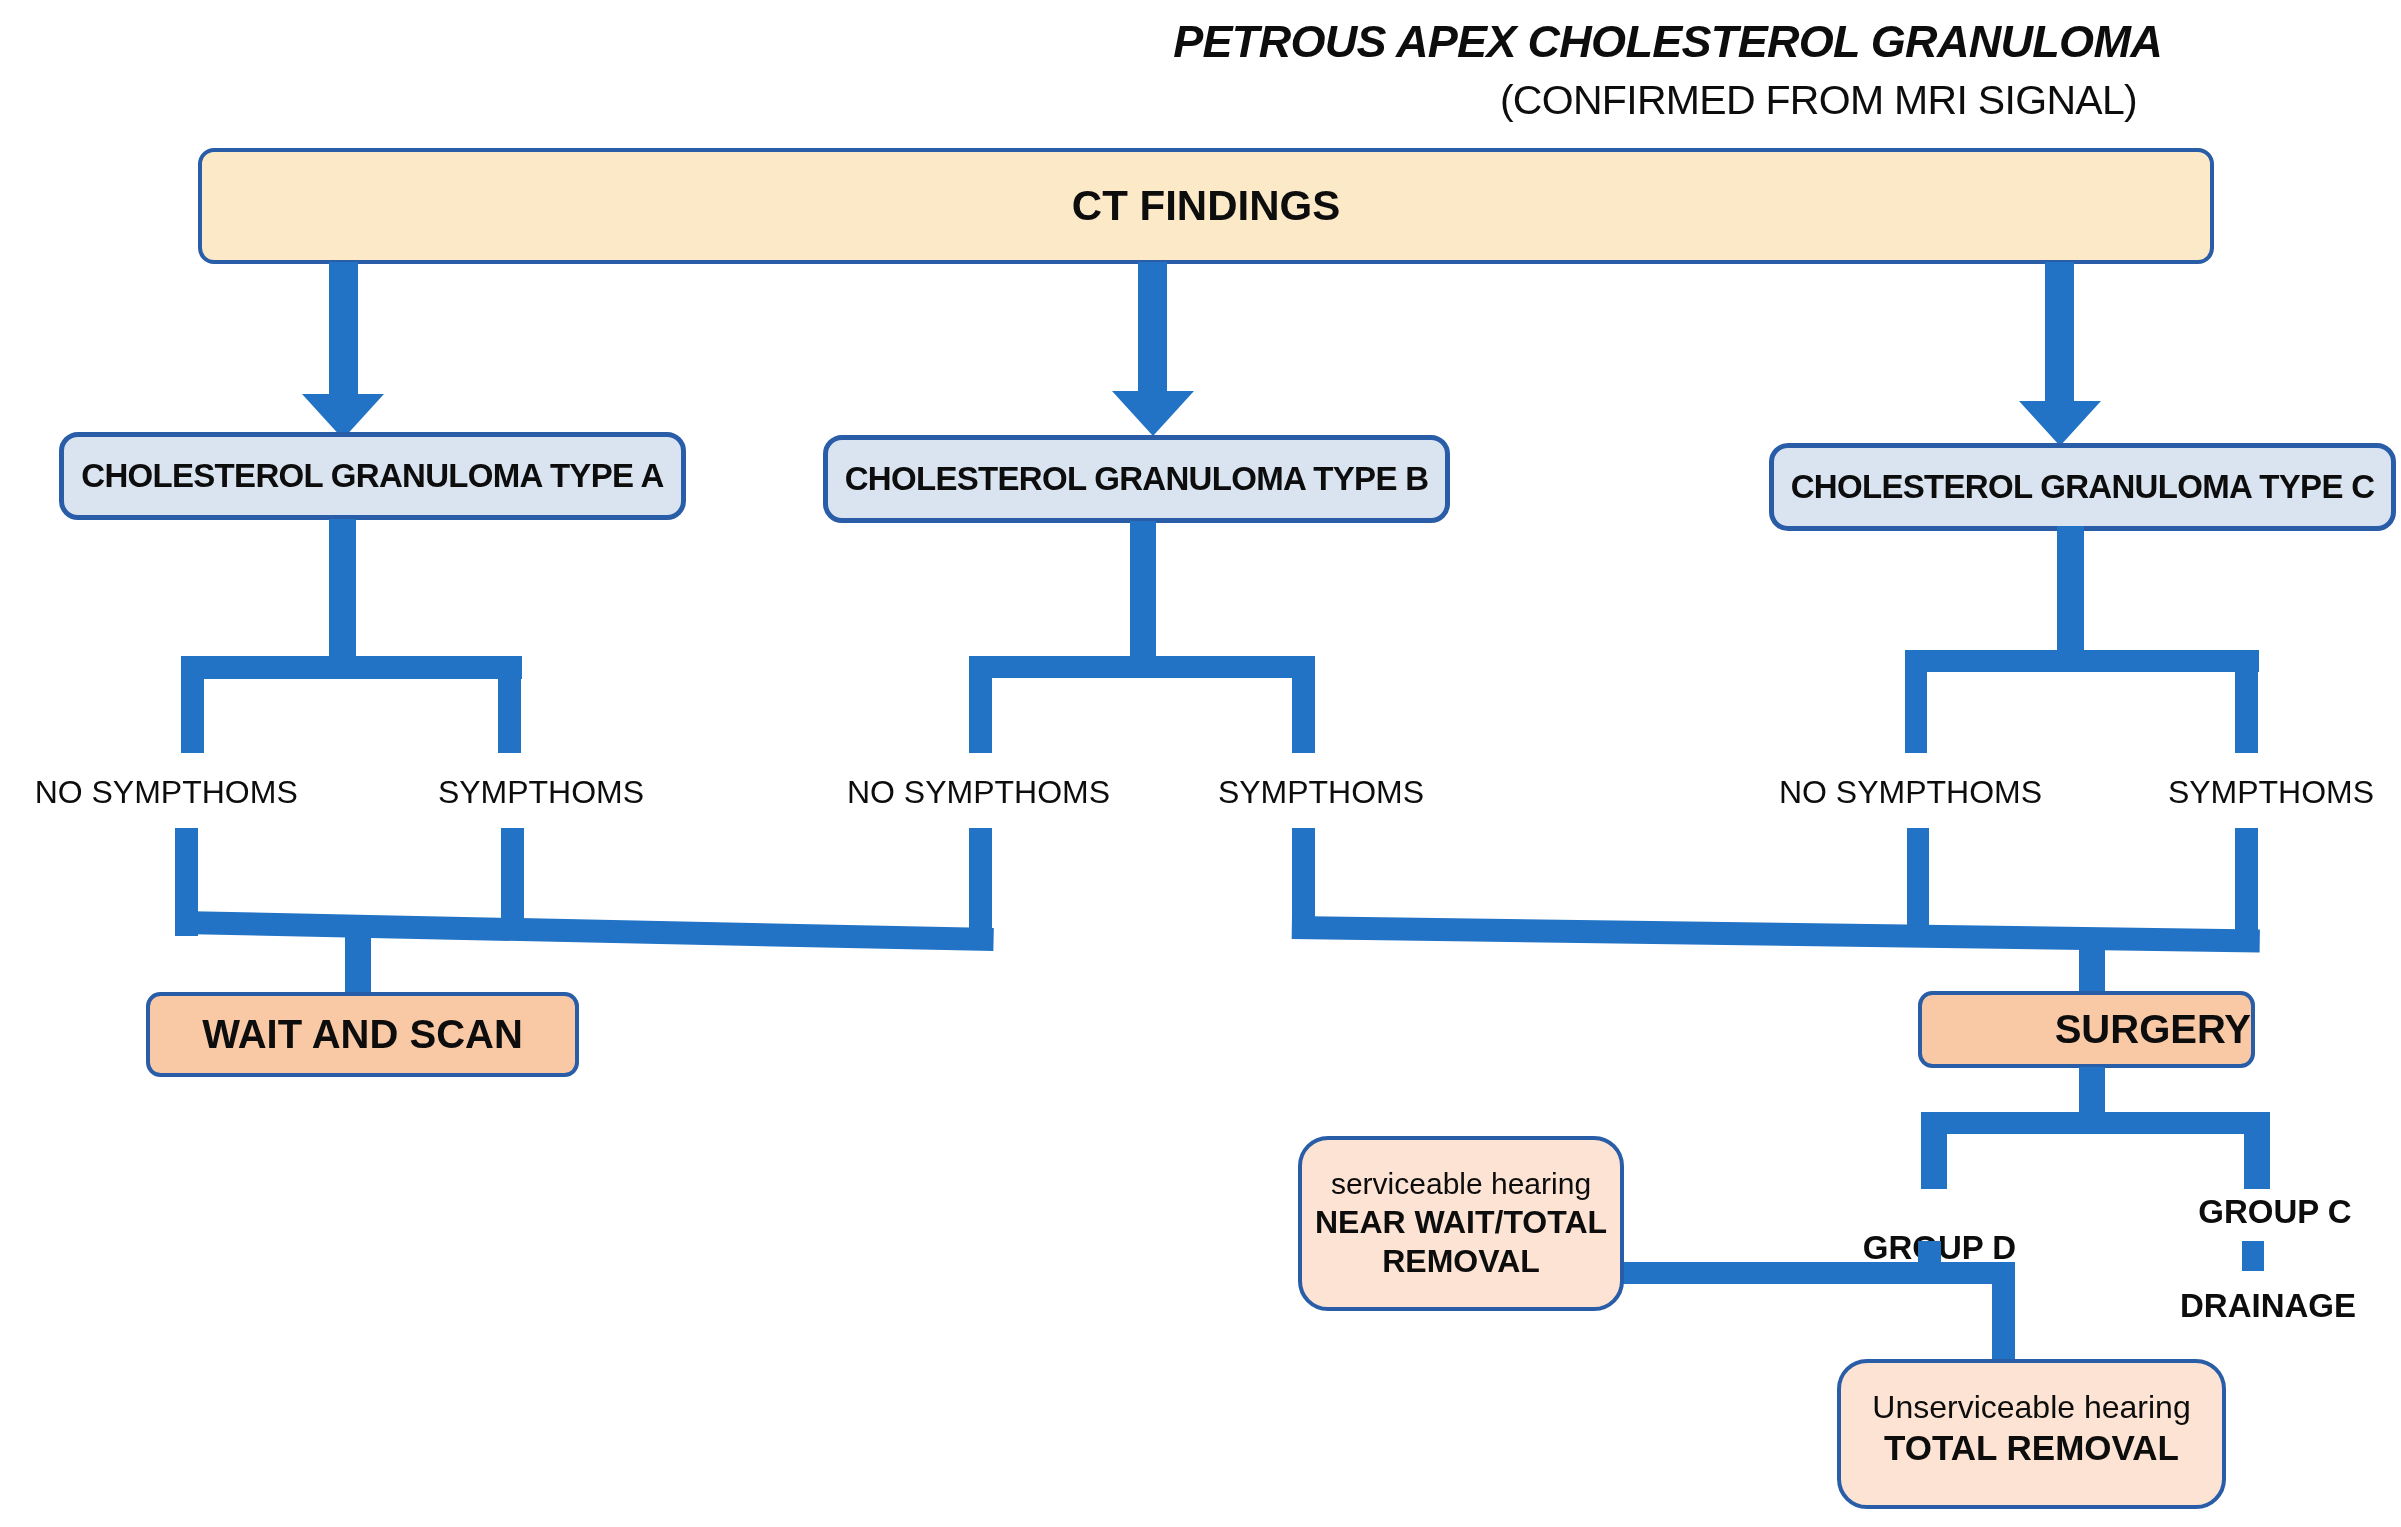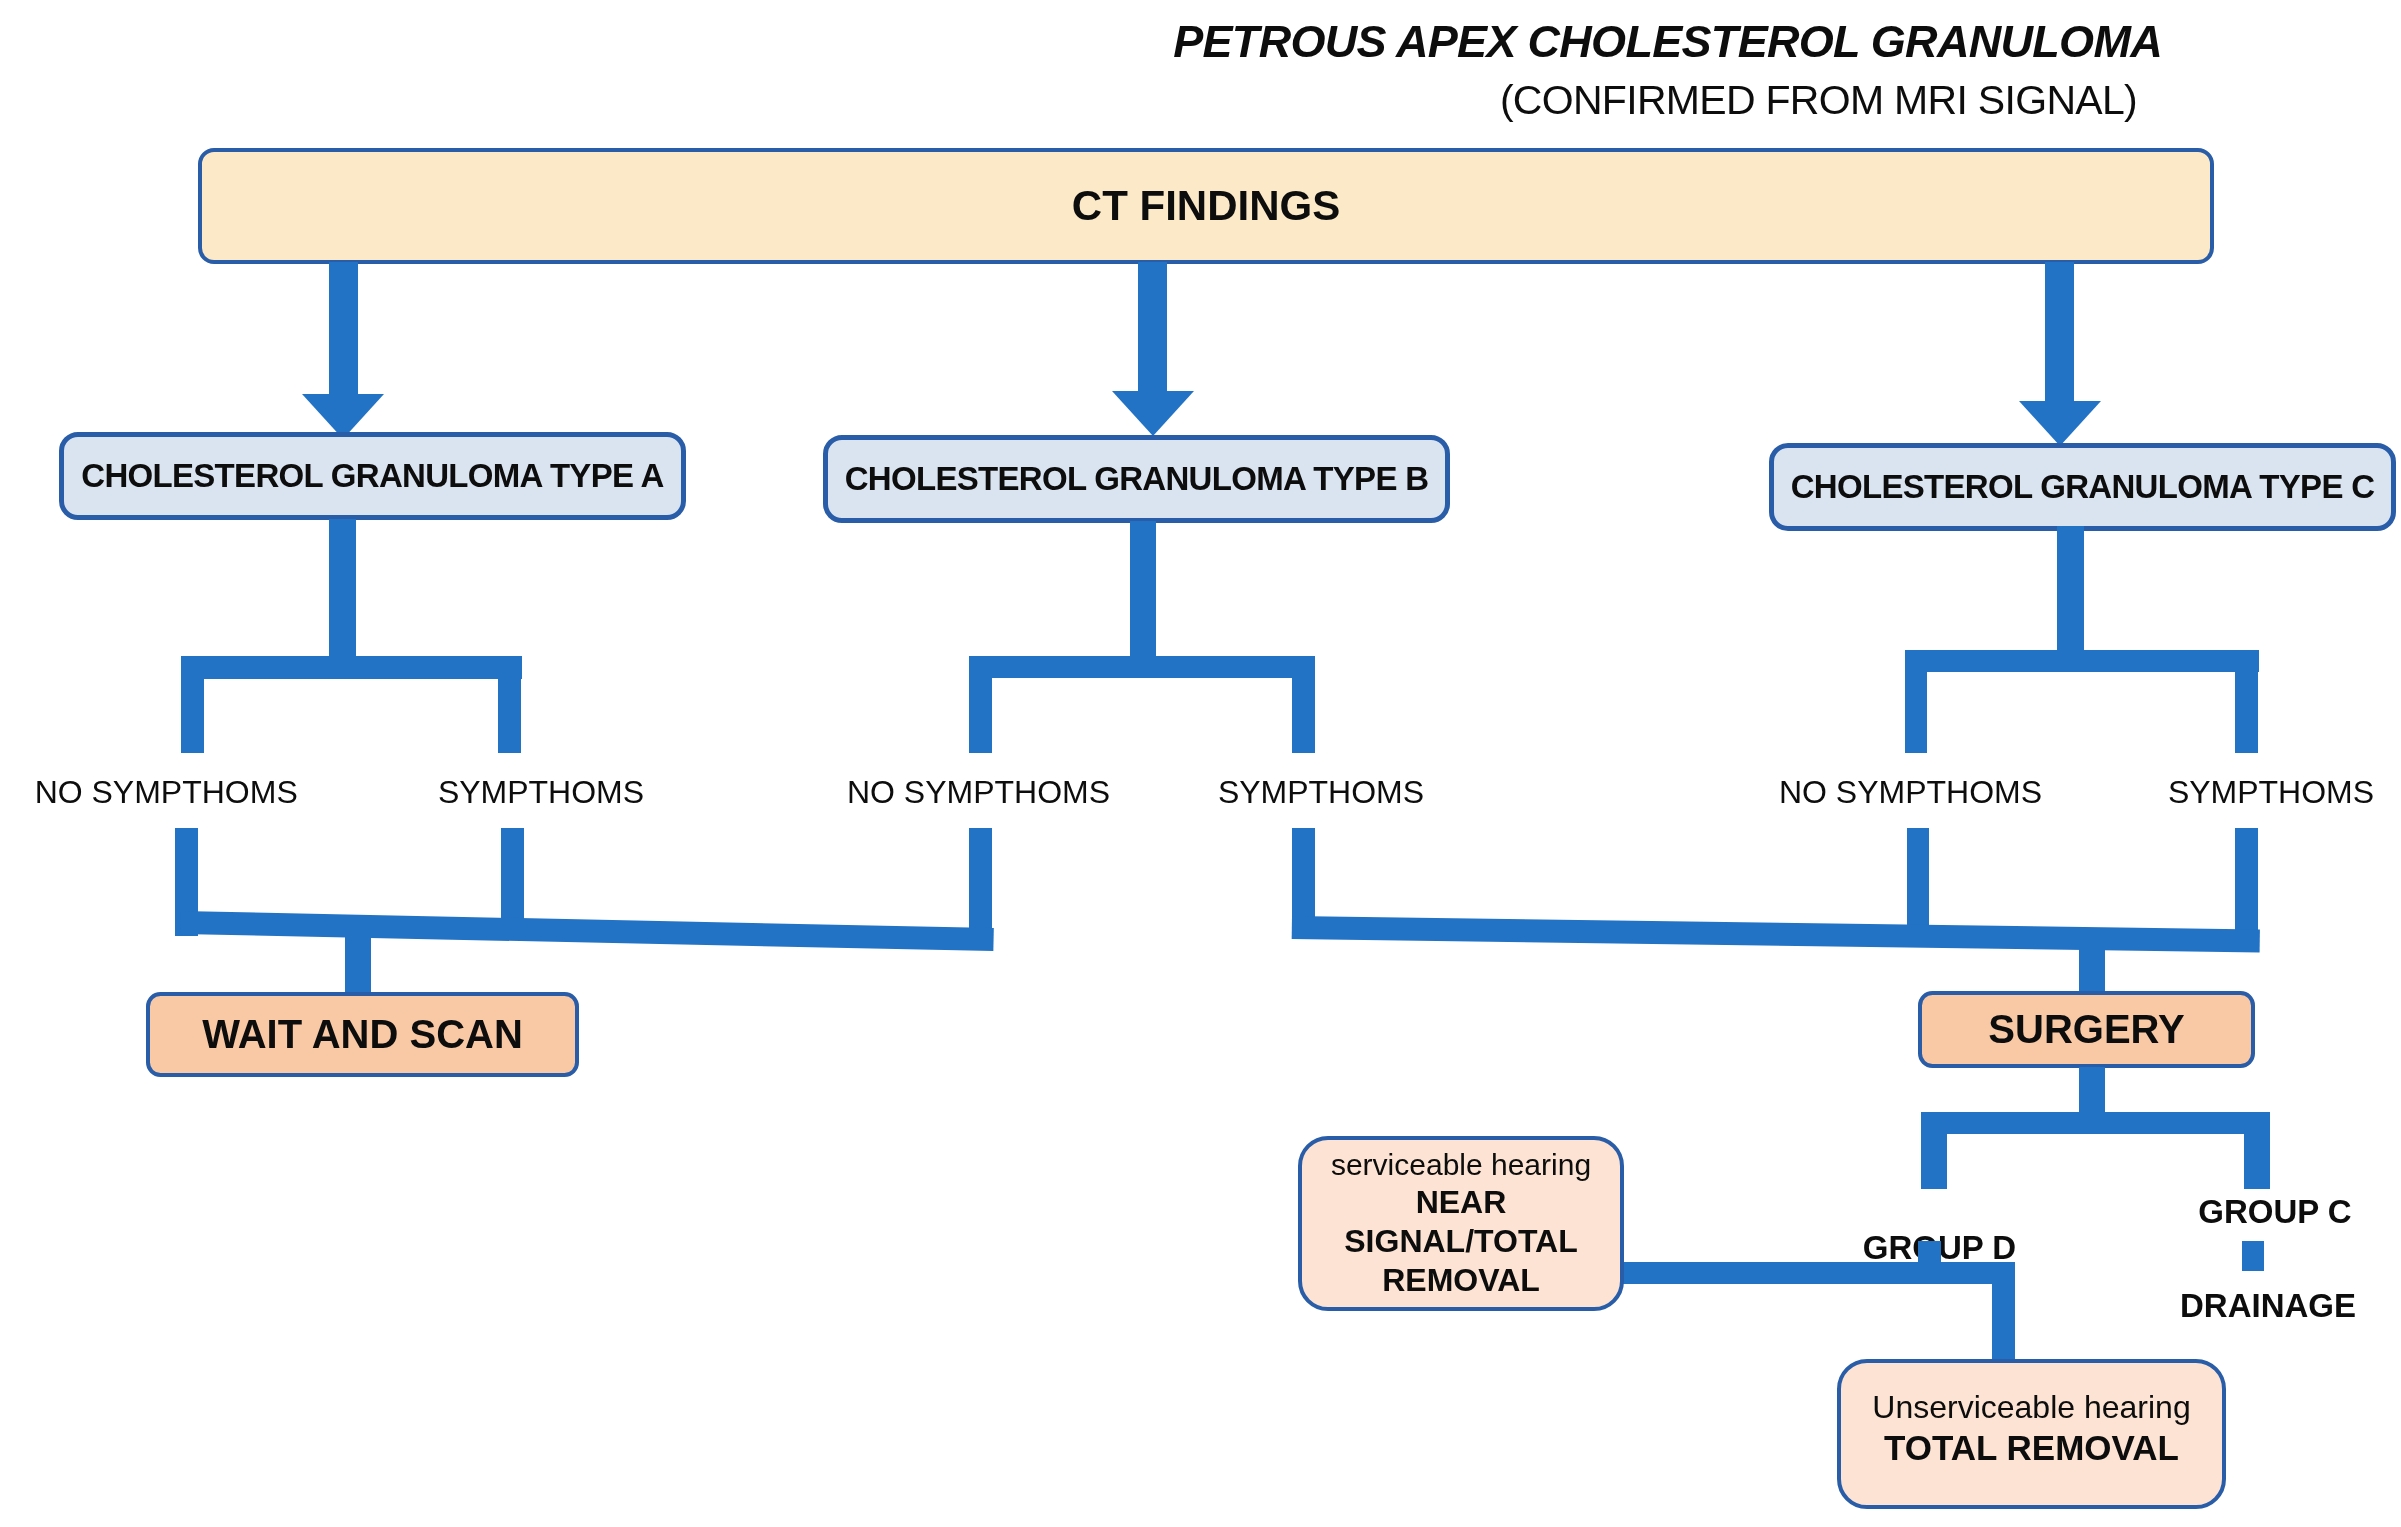--- a/index.html
+++ b/index.html
@@ -91,42 +91,42 @@
 
   <div class="line" style="left:181px;top:911px;width:813px;height:23px;transform:rotate(1.2deg);transform-origin:left top;"></div>
   <div class="line" style="left:345px;top:928px;width:26px;height:66px;"></div>
 
   <div class="line" style="left:1292px;top:916px;width:968px;height:23px;transform:rotate(0.8deg);transform-origin:left top;"></div>
   <div class="line" style="left:2079px;top:939px;width:26px;height:55px;"></div>
 
   <div class="box actionbox" style="left:146px;top:992px;width:433px;height:85px;">
     <span>WAIT AND SCAN</span>
   </div>
-  <div class="box actionbox" style="left:1918px;top:991px;width:337px;height:77px;">
+  <div class="box actionbox" style="left:1918px;top:991px;width:337px;height:77px;align-items:flex-end;">
     <span>SURGERY</span>
   </div>
 
   <div class="line" style="left:2079px;top:1067px;width:26px;height:48px;"></div>
   <div class="line" style="left:1921px;top:1112px;width:349px;height:21.7px;"></div>
   <div class="line" style="left:1921px;top:1112px;width:26px;height:77px;"></div>
   <div class="line" style="left:2244px;top:1112px;width:26px;height:77px;"></div>
 
   <div class="grp" style="left:1806px;top:1193px;width:267px;margin-top:36px;">GROUP D</div>
   <div class="grp" style="left:2138px;top:1193px;width:274px;">GROUP C</div>
 
   <div class="line" style="left:1918px;top:1241px;width:23px;height:30px;"></div>
   <div class="line" style="left:1605px;top:1262px;width:410px;height:22.4px;"></div>
   <div class="line" style="left:1992px;top:1284px;width:23px;height:77px;"></div>
 
   <div class="line" style="left:2242px;top:1241px;width:21.7px;height:30px;"></div>
   <div class="grp" style="left:2131px;top:1287px;width:274px;">DRAINAGE</div>
 
   <div class="box softbox" style="left:1298px;top:1136px;width:326px;height:175px;">
     <span style="font-size:30px;">serviceable hearing</span>
-    <span class="bold" style="font-size:32px;">NEAR SIGNAL/TOTAL</span>
+    <span class="bold" style="font-size:32px;">NEAR WAIT/TOTAL</span>
     <span class="bold" style="font-size:32px;">REMOVAL</span>
   </div>
   <div class="box softbox" style="left:1837px;top:1359px;width:389px;height:150px;align-items:center;justify-content:flex-start;padding-top:24.6px;">
     <span style="font-size:32px;">Unserviceable hearing</span>
     <span class="bold" style="font-size:35px;">TOTAL REMOVAL</span>
   </div>
 
 </div>
 
 

